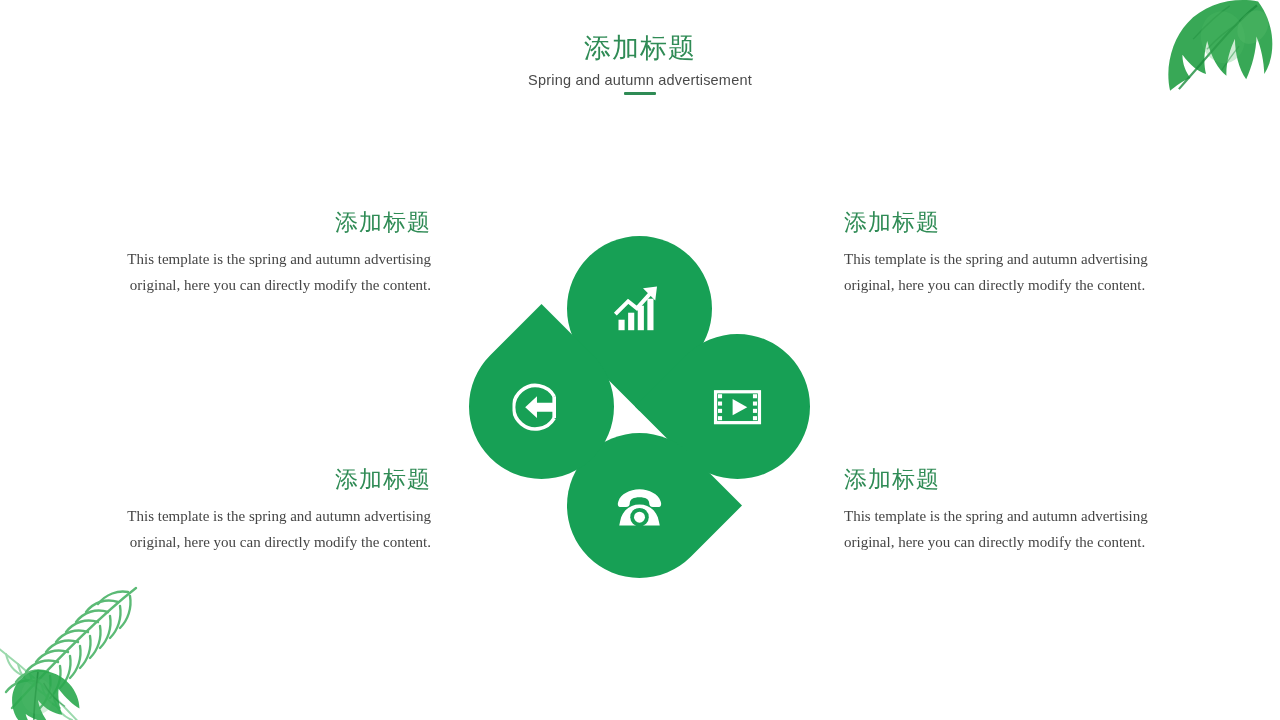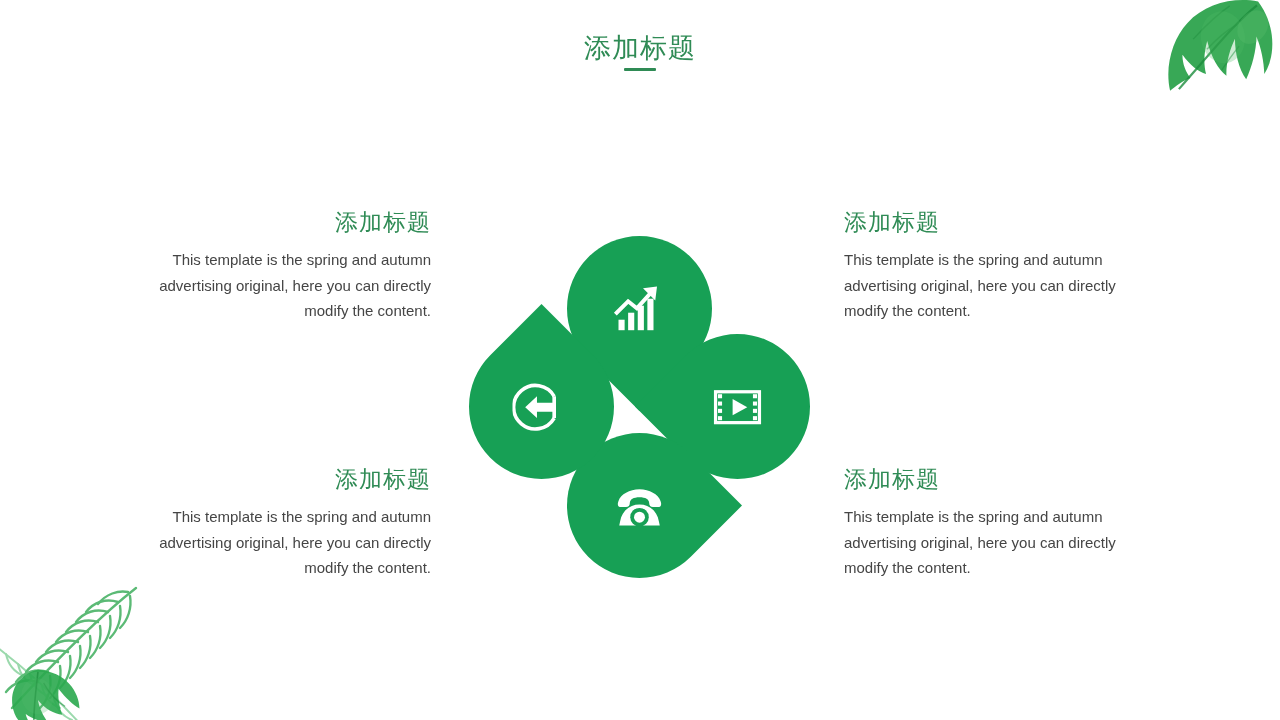--- a/index.html
+++ b/index.html
@@ -109,20 +109,21 @@
     color: #2f8b55;
     line-height: 1.25;
     margin: 0 0 10px 0;
     letter-spacing: 1px;
   }
   .block-body {
     font-size: 15px;
     color: #454545;
     line-height: 1.72;
     margin: 0;
+    font-family: Liberation Serif, serif;
   }
   .block-left { text-align: right; }
   .block-right { text-align: left; }
 
   .block-tl { left: 121px; top: 208px; }
   .block-bl { left: 121px; top: 465px; }
   .block-tr { left: 844px; top: 208px; }
   .block-br { left: 844px; top: 465px; }
 
   
@@ -141,20 +142,21 @@
     width: 160px;
     height: 150px;
     pointer-events: none;
   }
 </style>
 </head>
 <body>
 
 <div class="slide-header">
   <div class="slide-title">添加标题</div>
+  <div class="slide-subtitle">Spring and autumn advertisement</div>
   <div class="title-rule"></div>
 </div>
 
 <div class="pinwheel">
 
   <div class="petal petal-top">
     <span class="petal-icon">
       <svg viewBox="0 0 64 64" width="56" height="56" fill="#ffffff" aria-hidden="true">
         <rect x="8" y="44" width="7" height="12"></rect>
         <rect x="19" y="36" width="7" height="20"></rect>

